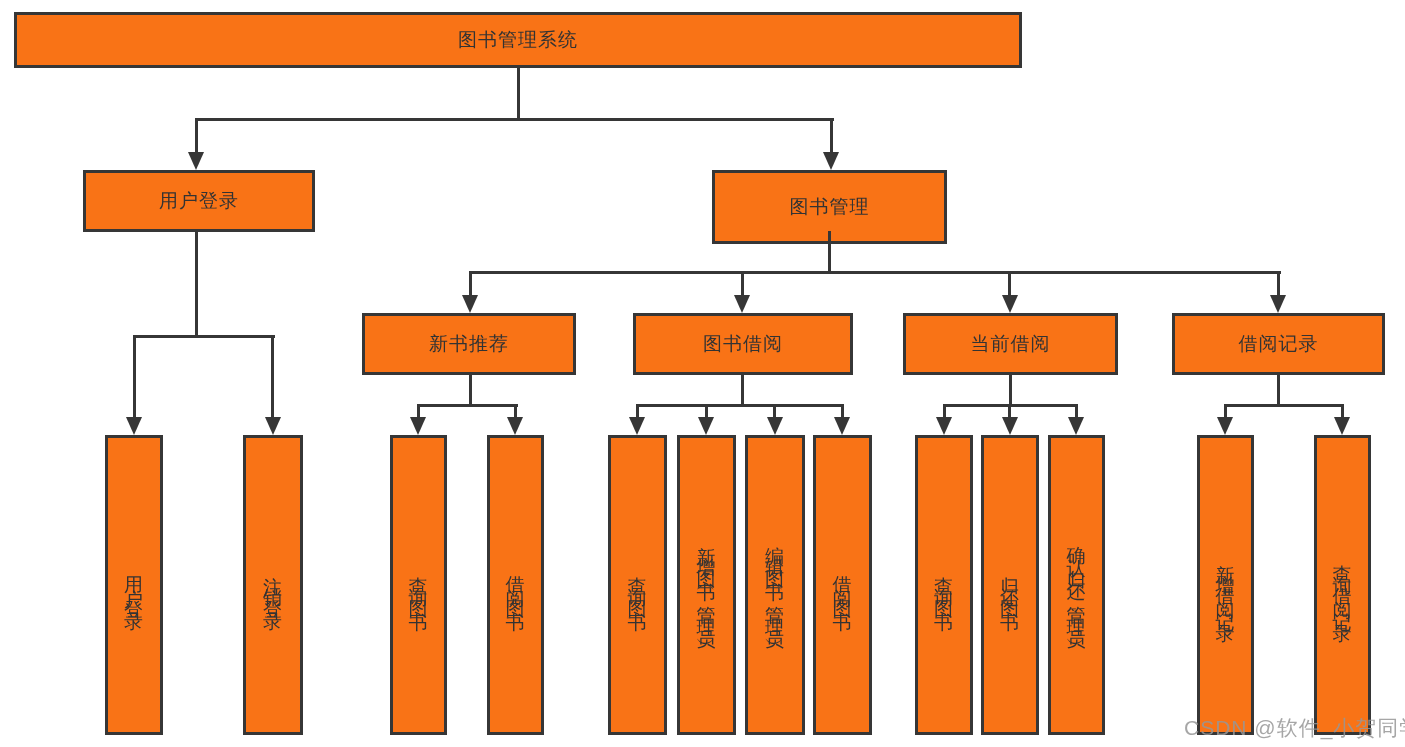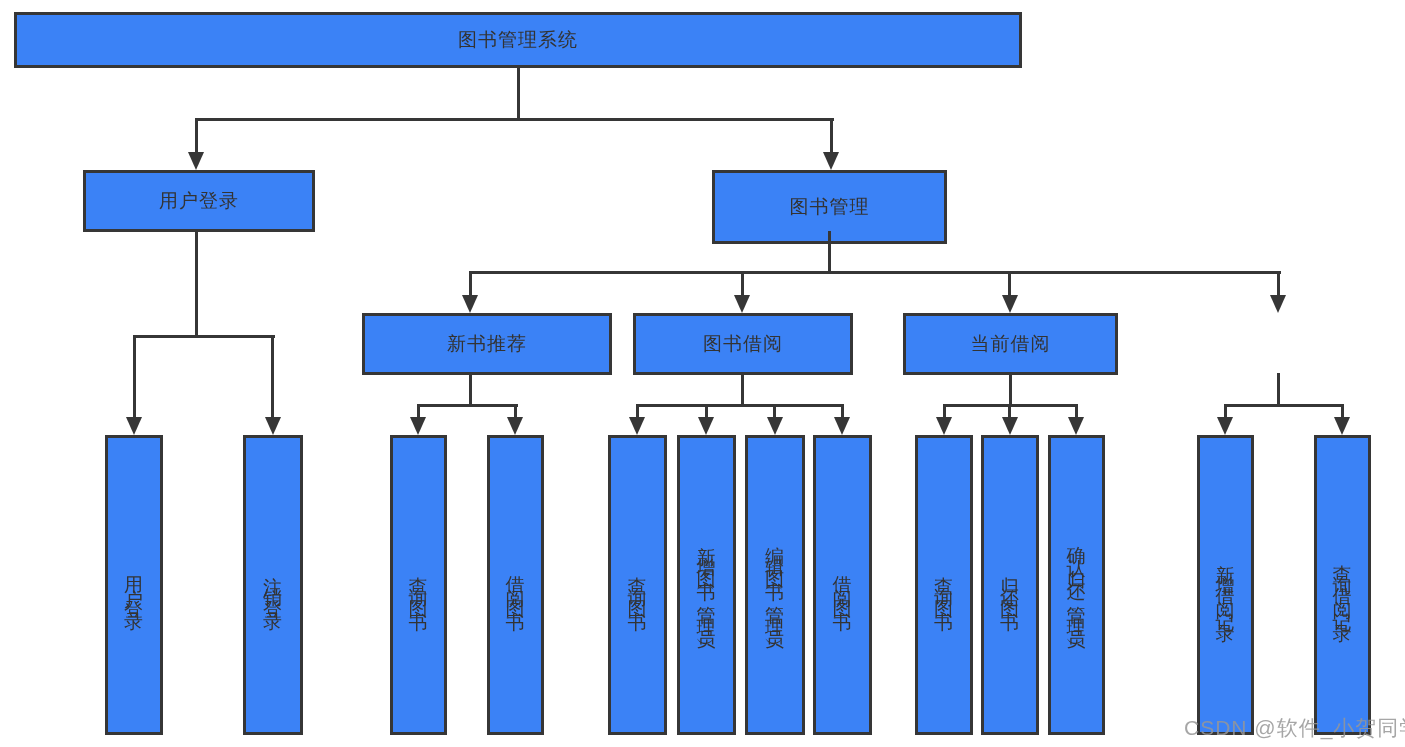--- a/index.html
+++ b/index.html
@@ -7,21 +7,21 @@
     position:relative;
     width:1405px;height:747px;
     background:#ffffff;
     font-family:"Liberation Sans","DejaVu Sans",sans-serif;
     overflow:hidden;
   }
   .box{
     position:absolute;
     box-sizing:border-box;
     border:3px solid #363636;
-    background:#3b82f6;
+    background:#f97316;
     display:flex;
     align-items:center;
     justify-content:center;
     color:#333333;
   }
   .box.h span{
     font-size:19px;
     letter-spacing:1px;
     color:#333333;
     white-space:nowrap;
@@ -86,28 +86,31 @@
   <div class="line" style="left:469px;top:271px;width:812px;height:3px;"></div>
   <div class="line" style="left:469px;top:271px;width:3px;height:26px;"></div>
   <div class="arr" style="left:462px;top:295px;"></div>
   <div class="line" style="left:741px;top:271px;width:3px;height:26px;"></div>
   <div class="arr" style="left:734px;top:295px;"></div>
   <div class="line" style="left:1008px;top:271px;width:3px;height:26px;"></div>
   <div class="arr" style="left:1002px;top:295px;"></div>
   <div class="line" style="left:1277px;top:271px;width:3px;height:26px;"></div>
   <div class="arr" style="left:1270px;top:295px;"></div>
 
-  <div class="box h" style="left:362px;top:313px;width:250px;height:62px;">
+  <div class="box h" style="left:362px;top:313px;width:214px;height:62px;">
     <span>新书推荐</span>
   </div>
   <div class="box h" style="left:633px;top:313px;width:220px;height:62px;font-family:Liberation Mono, monospace;">
     <span>图书借阅</span>
   </div>
   <div class="box h" style="left:903px;top:313px;width:215px;height:62px;font-family:Liberation Serif, serif;">
     <span>当前借阅</span>
+  </div>
+  <div class="box h" style="left:1172px;top:313px;width:213px;height:62px;">
+    <span>借阅记录</span>
   </div>
 
   <div class="line" style="left:469px;top:373px;width:3px;height:34px;"></div>
   <div class="line" style="left:417px;top:404px;width:101px;height:3px;"></div>
   <div class="line" style="left:417px;top:404px;width:3px;height:15px;"></div>
   <div class="arr" style="left:410px;top:417px;"></div>
   <div class="line" style="left:514px;top:404px;width:3px;height:15px;"></div>
   <div class="arr" style="left:507px;top:417px;"></div>
 
   <div class="line" style="left:741px;top:373px;width:3px;height:34px;"></div>

